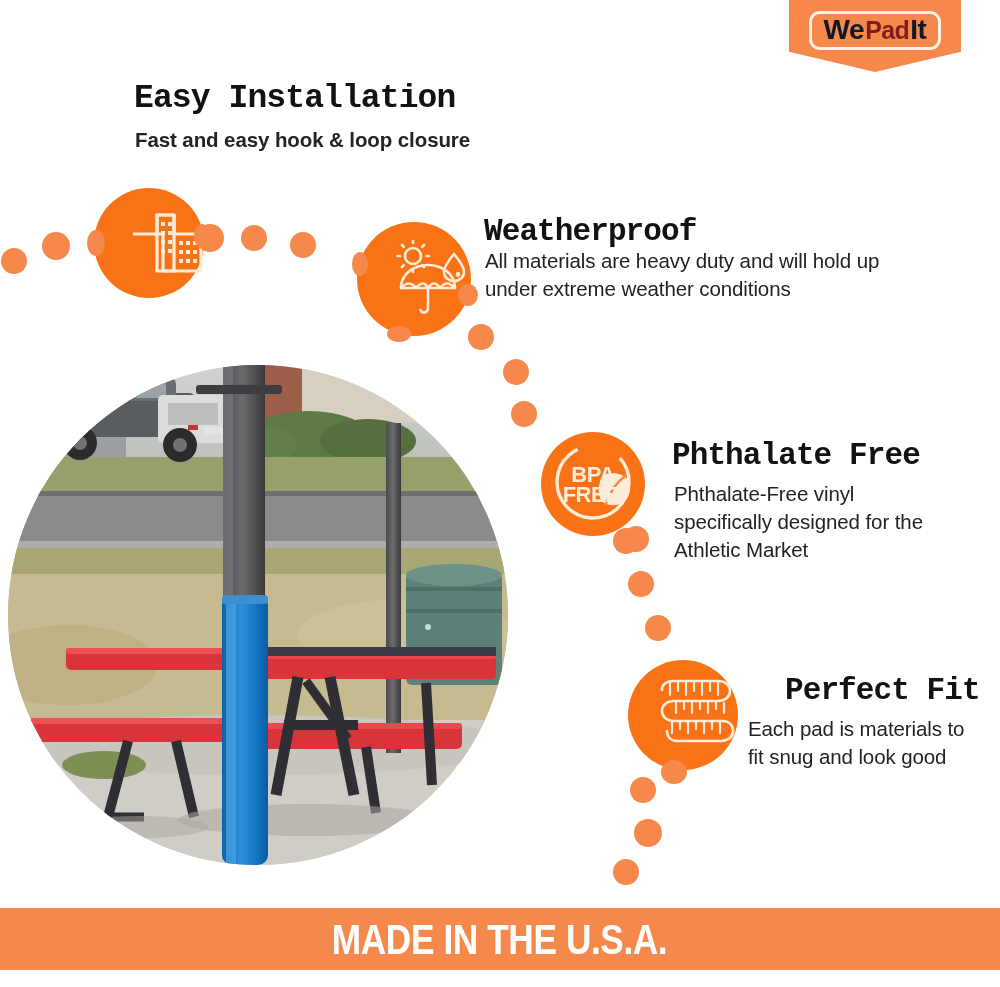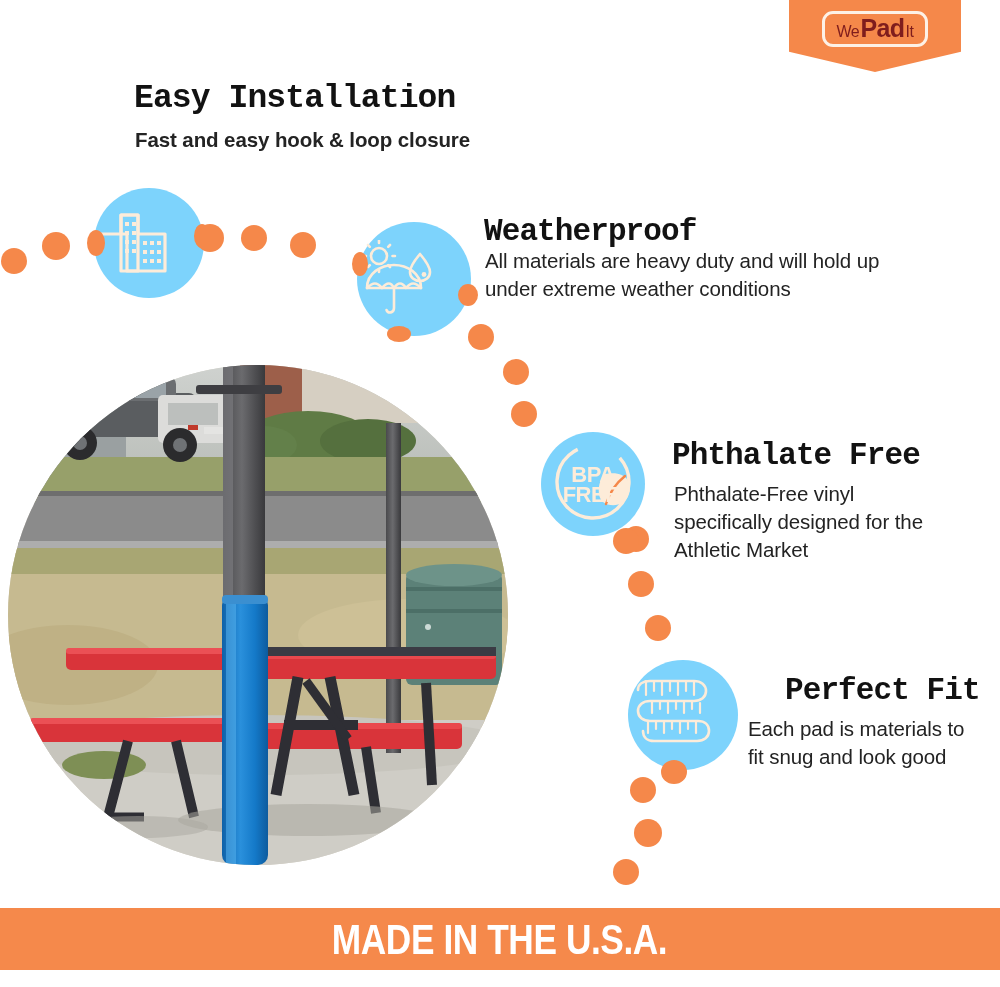--- a/index.html
+++ b/index.html
@@ -36,23 +36,23 @@
   .logo-inner {
     margin-top: 11px;
     border: 3px solid #FDF1E6;
     border-radius: 11px;
     padding: 2px 11px 3px 11px;
     display: flex;
     align-items: baseline;
     line-height: 1;
   }
   .logo-we, .logo-it {
-    color: #7f1d1d;
-    font-weight: normal;
-    font-size: 16px;
+    color: #0f172a;
+    font-weight: bold;
+    font-size: 28px;
     letter-spacing: -0.4px;
   }
   .logo-pad {
     color: #7f1d1d;
     font-weight: bold;
     font-size: 25px;
     letter-spacing: -0.6px;
     padding: 0 1px;
   }
 
@@ -81,25 +81,25 @@
 
   #title-phthalate { left: 672px; top: 438px; font-size: 31px; }
   #desc-phthalate  { left: 674px; top: 480px; width: 270px; }
 
   #title-fit       { left: 785px; top: 673px; font-size: 31px; }
   #desc-fit        { left: 748px; top: 715px; width: 230px; }
 
   
   .icon-circle {
     position: absolute;
-    background: #7dd3fc;
+    background: #f97316;
     border-radius: 50%;
     display: flex;
     align-items: center;
-    justify-content: flex-start;
+    justify-content: flex-end;
   }
   #icon-building  { left: 94px;  top: 188px; width: 110px; height: 110px; }
   #icon-weather   { left: 357px; top: 222px; width: 114px; height: 114px; }
   #icon-bpa       { left: 541px; top: 432px; width: 104px; height: 104px; }
   #icon-fit       { left: 628px; top: 660px; width: 110px; height: 110px; }
 
   
   .nub {
     position: absolute;
     background: #F5884A;

